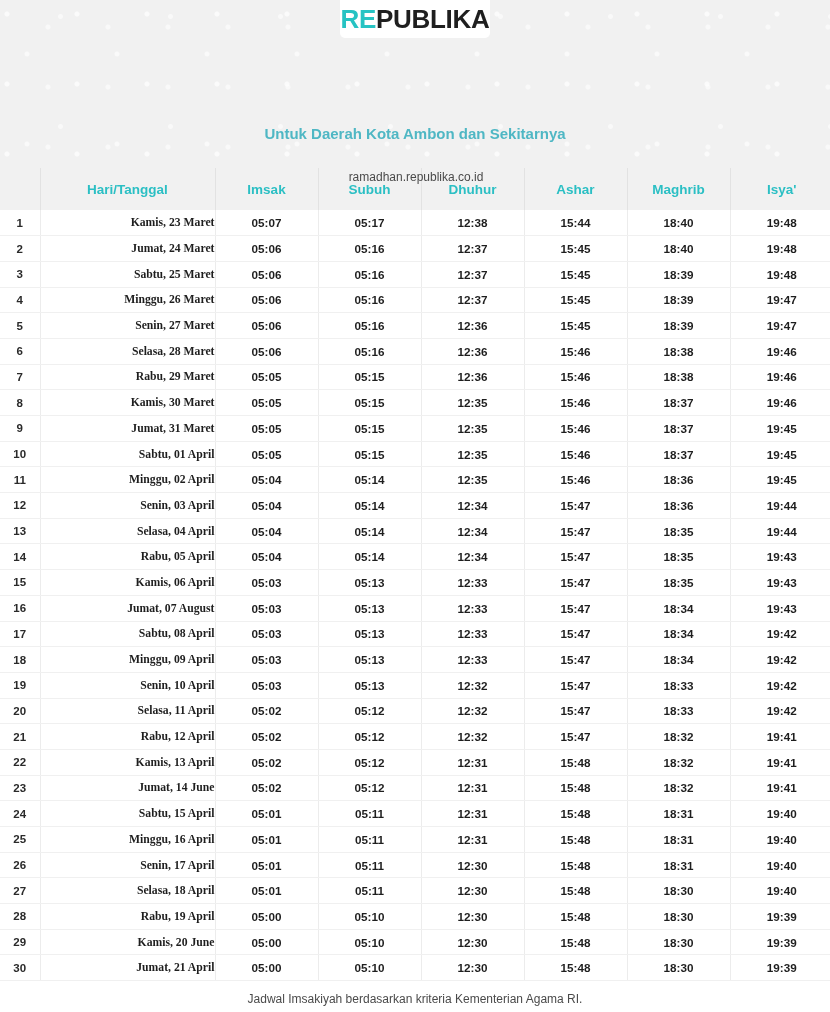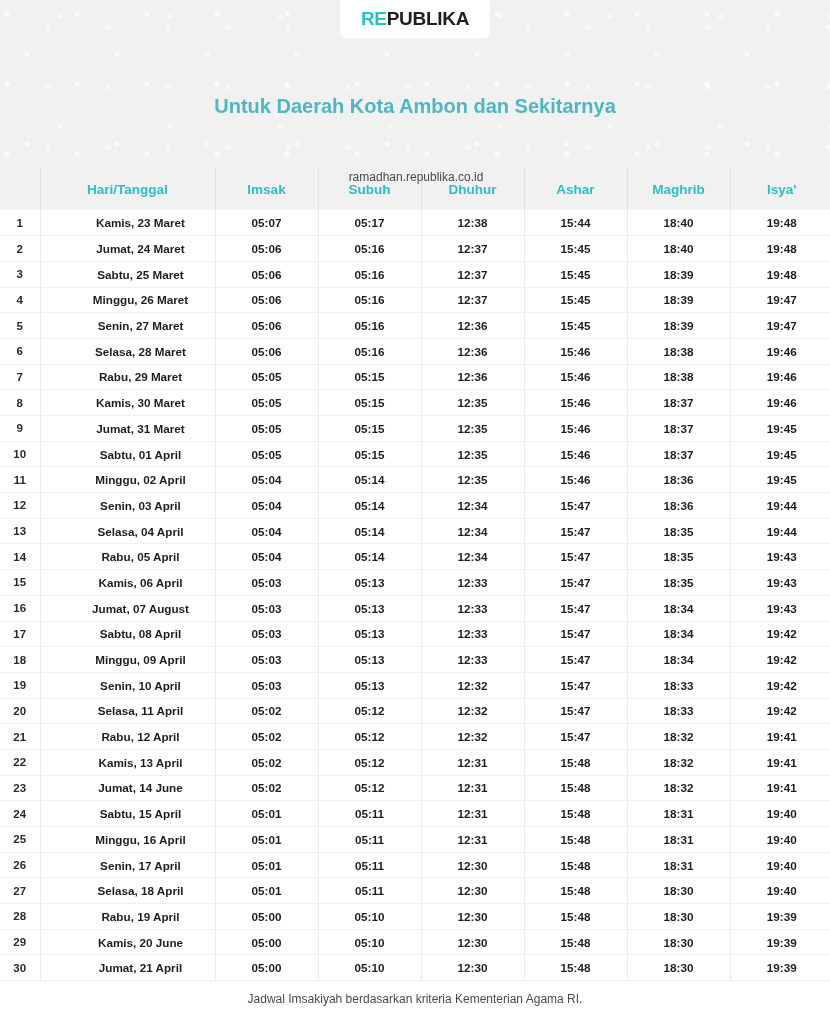--- a/index.html
+++ b/index.html
@@ -37,43 +37,43 @@
     transform: translateX(-50%);
     width: 150px;
     height: 38px;
     background: #ffffff;
     border-radius: 0 0 5px 5px;
     display: flex;
     align-items: center;
     justify-content: center;
   }
   .logo-text {
-    font-size: 19px;
+    font-size: 26px;
     font-weight: bold;
     letter-spacing: -0.3px;
     color: #1f1f1f;
   }
   .logo-text .accent { color: #27c3c3; }
 
   .title {
     position: absolute;
     top: 73px;
     left: 0;
     width: 100%;
     font-size: 25px;
     font-weight: bold;
     color: #1c1c1c;
     letter-spacing: 0.3px;
   }
   .subtitle {
     position: absolute;
-    top: 95px;
+    top: 125px;
     left: 0;
     width: 100%;
-    font-size: 20px;
+    font-size: 15px;
     font-weight: bold;
     color: #4fb7c4;
   }
   .website {
     position: absolute;
     top: 131px;
     left: 1px;
     width: 100%;
     font-size: 12px;
     color: #4a4a4a;
@@ -117,22 +117,23 @@
     border-bottom: 1px solid #f0f0f0;
     background: #ffffff;
   }
   tbody td:last-child { border-right: none; }
   tbody td.no {
     color: #2a2a2a;
     font-weight: bold;
     font-size: 11.5px;
   }
   tbody td.day {
-    text-align: center;
+    text-align: right;
     padding-left: 26px;
+    font-family: Liberation Serif, serif;
   }
 
   
   .footnote {
     background: #ffffff;
     text-align: center;
     font-size: 12px;
     color: #4a4a4a;
     padding: 11px 0 10px;
   }

